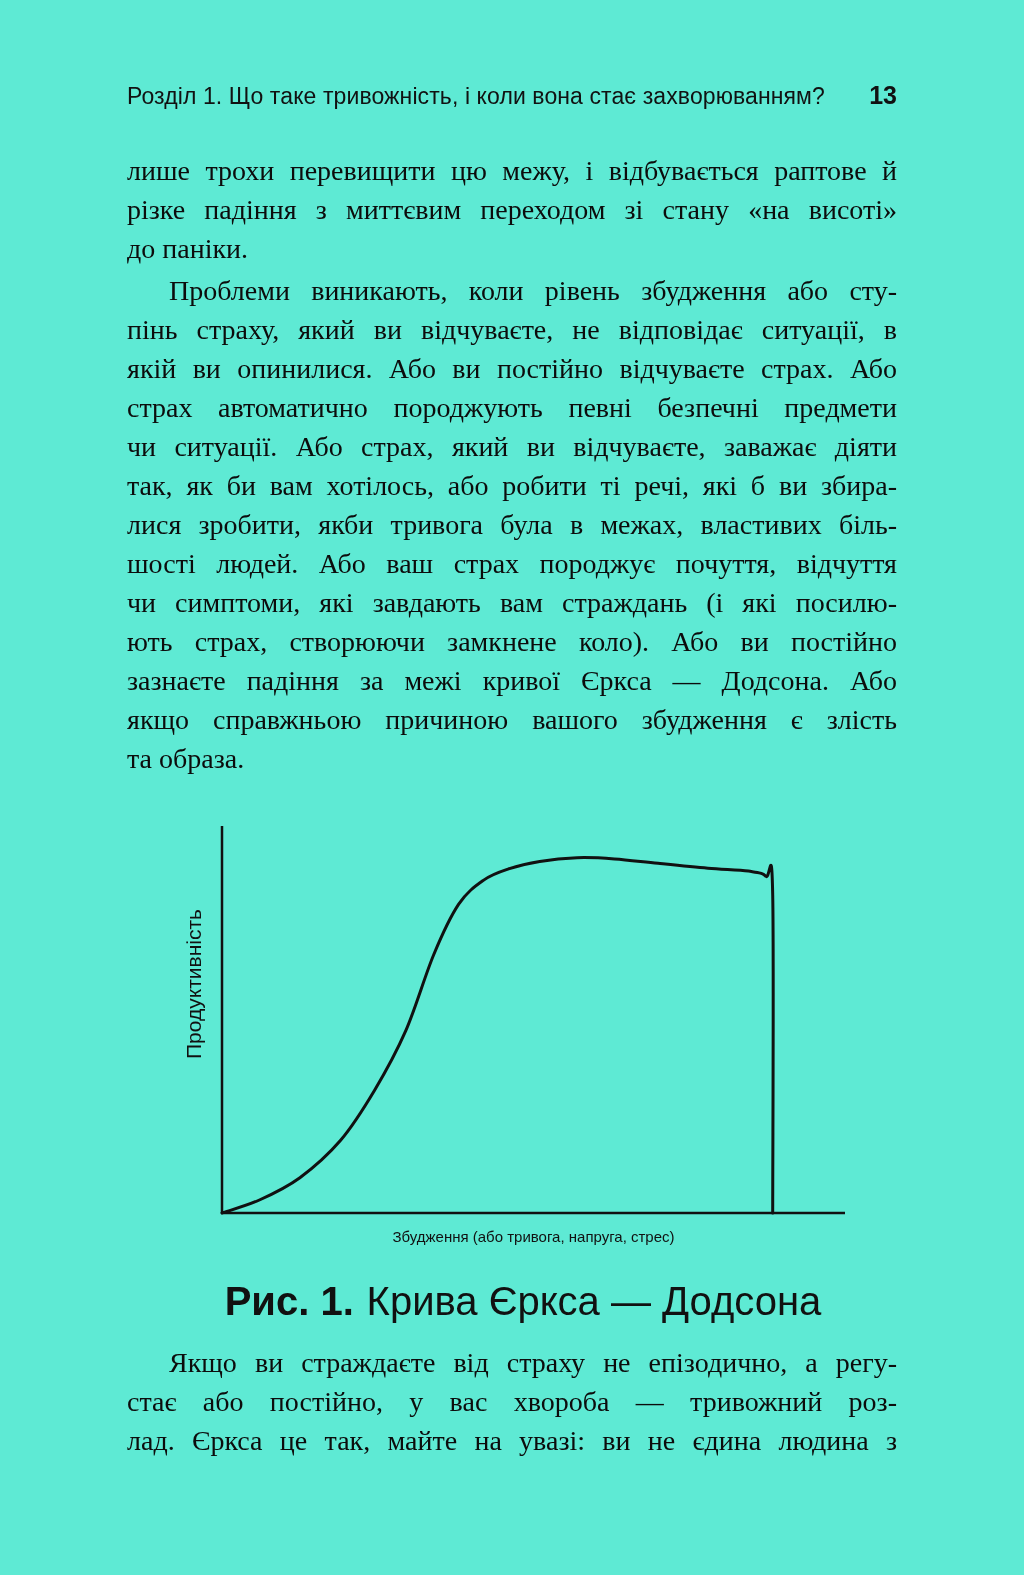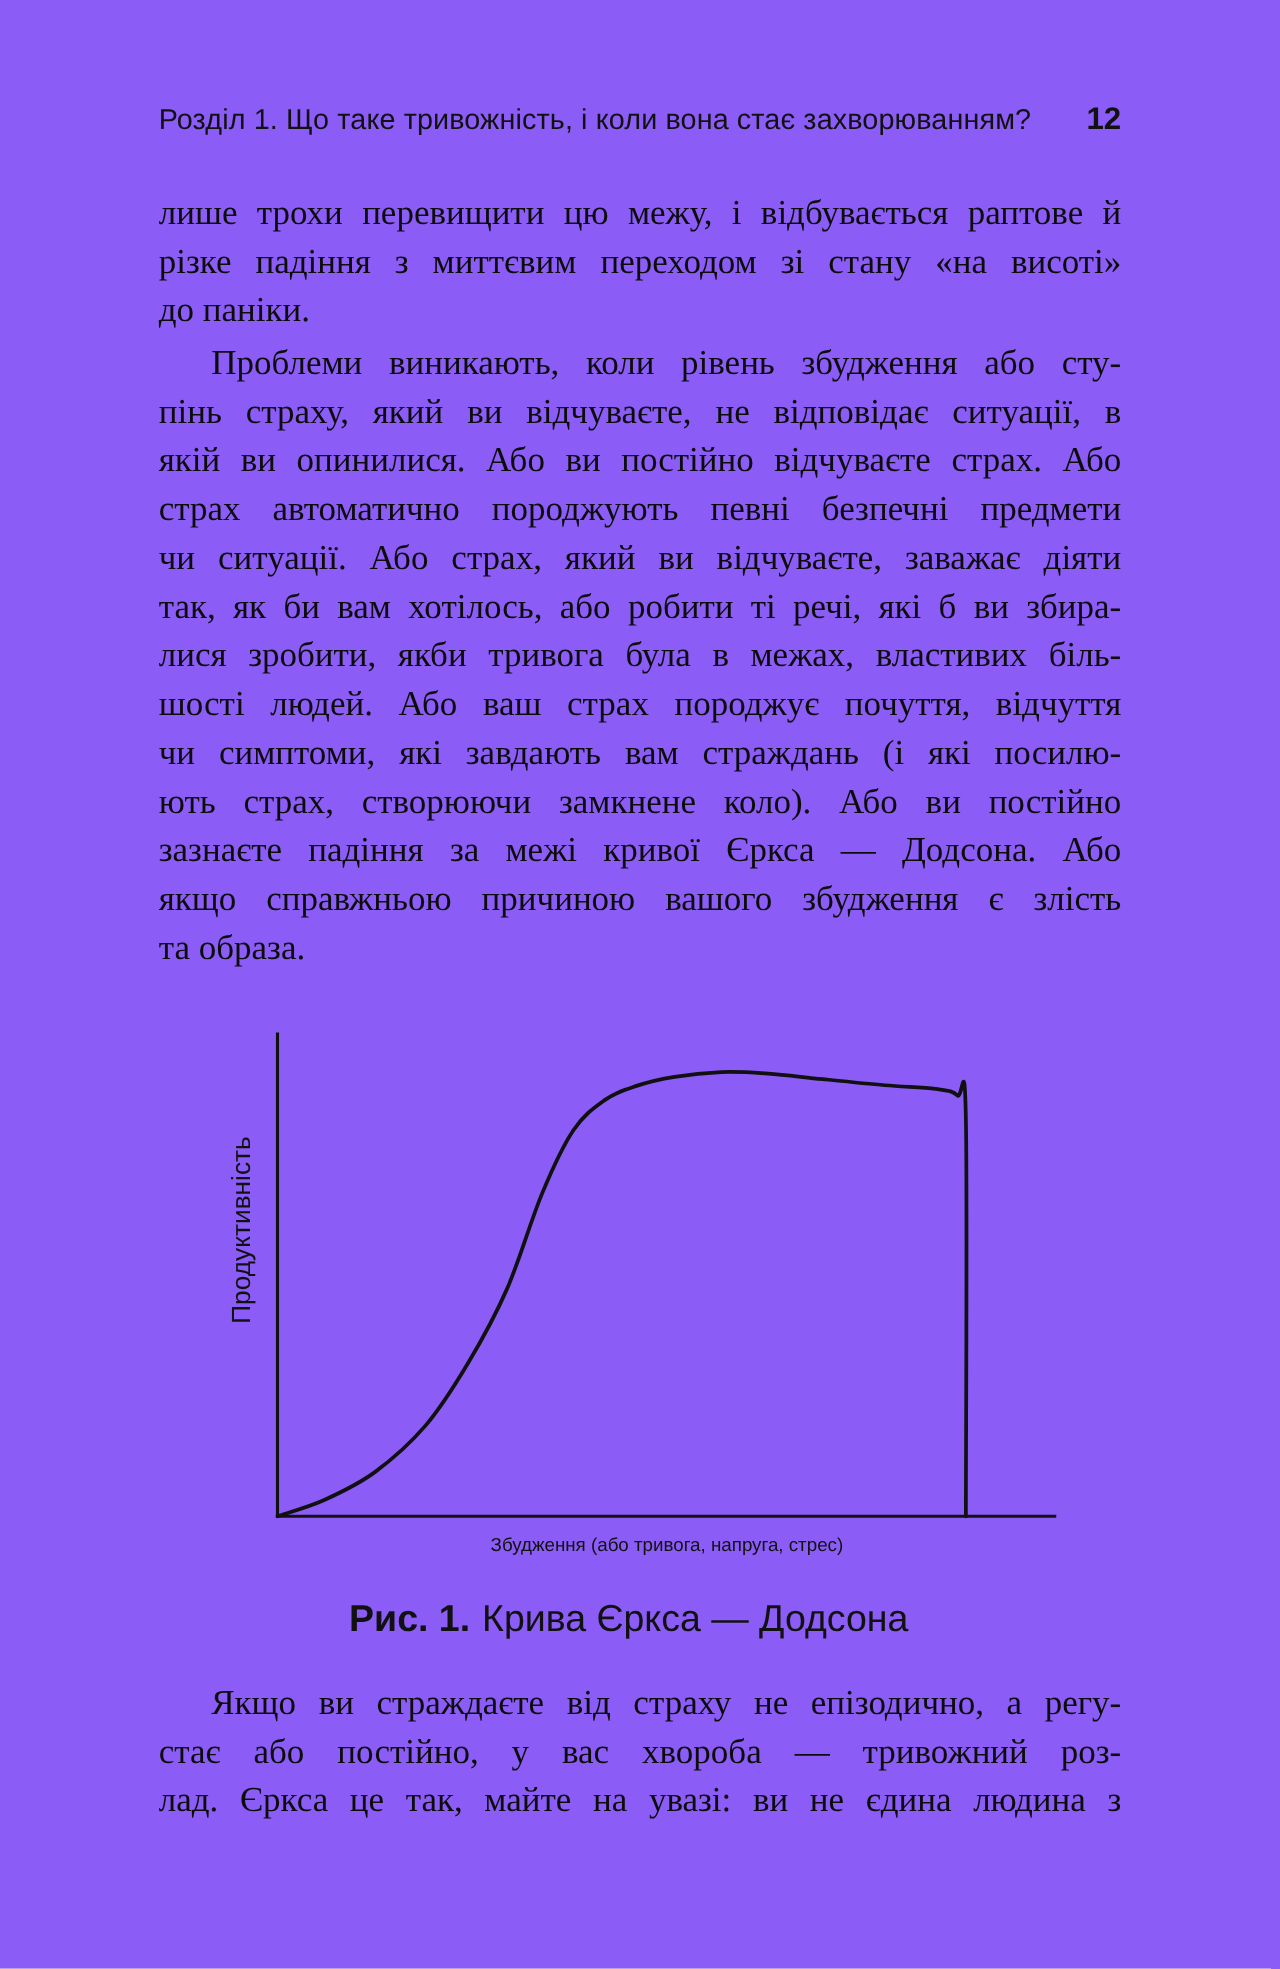--- a/index.html
+++ b/index.html
@@ -1,20 +1,20 @@
 <!DOCTYPE html>
 <html lang="uk"><head>
 <meta charset="utf-8">
 <style>
   html, body { margin: 0; padding: 0; background: #ffffff; }
   .page {
     position: relative;
     width: 1024px;
     height: 1575px;
-    background: #8b5cf6;
+    background: #5eead4;
     color: #111111;
     overflow: hidden;
     font-family: "Liberation Serif", serif;
   }
 
   
   .running-head {
     position: absolute;
     left: 127px; top: 81px; width: 770px;
     display: flex; align-items: baseline; justify-content: space-between;
@@ -46,36 +46,36 @@
     font-family: "Liberation Sans", sans-serif;
     font-size: 21px; color: #111;
   }
   .x-axis-label {
     position: absolute; left: 222px; top: 1228px; width: 623px;
     text-align: center;
     font-family: "Liberation Sans", sans-serif;
     font-size: 15px; color: #111;
   }
   .figure-caption {
-    position: absolute; left: 118px; top: 1279px; width: 770px;
+    position: absolute; left: 138px; top: 1279px; width: 770px;
     text-align: center;
     font-family: "Liberation Sans", sans-serif;
-    font-size: 30px; color: #111;
+    font-size: 40px; color: #111;
   }
   .cap-label { font-weight: 700; }
   .cap-text  { margin-left: 0.32em; }
 </style>
 </head>
 <body>
 
 <div class="page">
 
   <header class="running-head">
     <div class="chapter-title">Розділ 1. Що таке тривожність, і коли вона стає захворюванням?</div>
-    <div class="page-number">12</div>
+    <div class="page-number">13</div>
   </header>
 
   <section class="paragraph p2">
     <div class="tl j ind">Проблеми виникають, коли рівень збудження або сту-</div>
     <div class="tl j">пінь страху, який ви відчуваєте, не відповідає ситуації, в</div>
     <div class="tl j">якій ви опинилися. Або ви постійно відчуваєте страх. Або</div>
     <div class="tl j">страх автоматично породжують певні безпечні предмети</div>
     <div class="tl j">чи ситуації. Або страх, який ви відчуваєте, заважає діяти</div>
     <div class="tl j">так, як би вам хотілось, або робити ті речі, які б ви збира-</div>
     <div class="tl j">лися зробити, якби тривога була в межах, властивих біль-</div>

